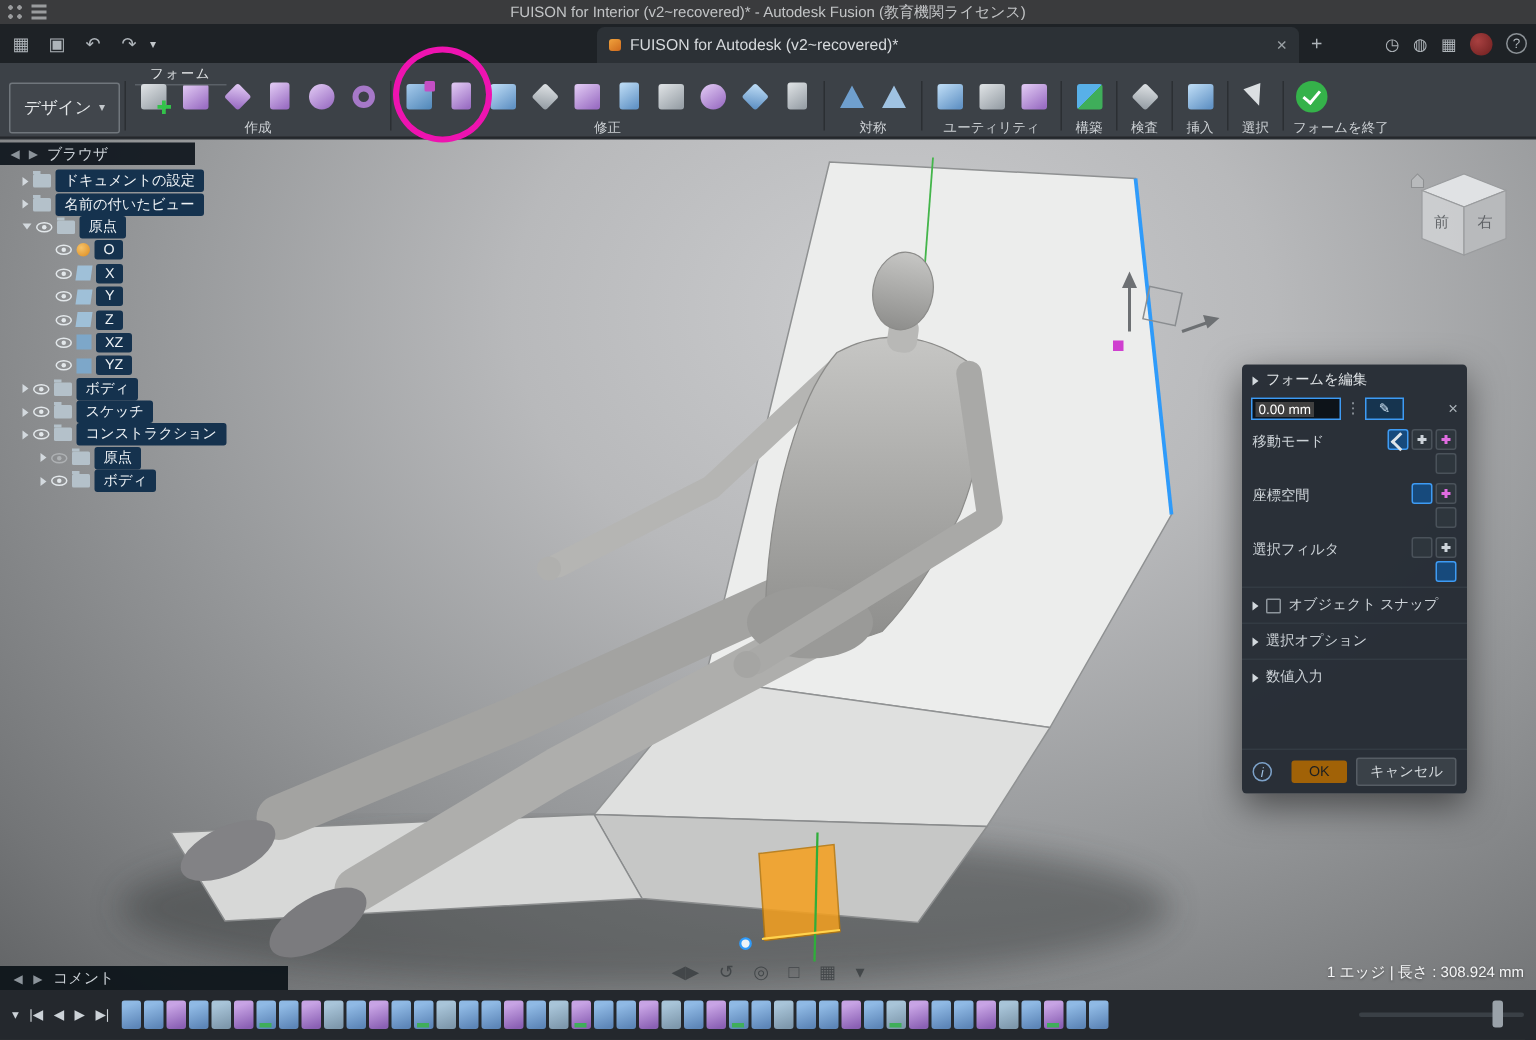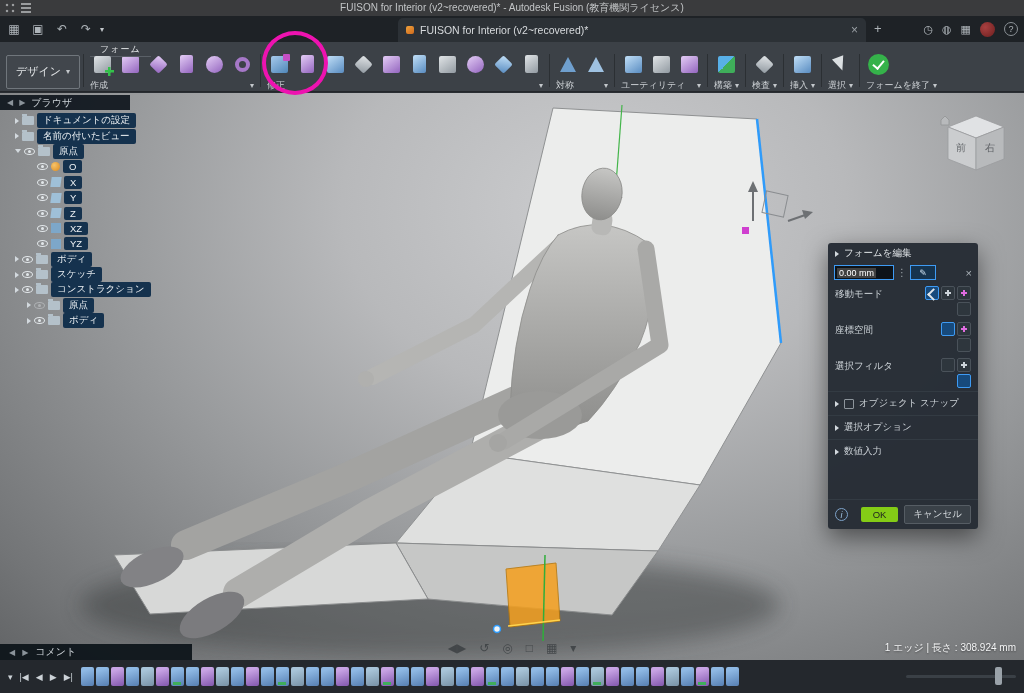--- a/index.html
+++ b/index.html
@@ -39,21 +39,21 @@
     border-bottom:1px solid #24272b; display:flex; align-items:stretch; padding:10px 4px 0 6px; }
   .design-btn { align-self:center; height:34px; border:1px solid #70767c; border-radius:2px;
     display:flex; align-items:center; gap:5px; padding:0 9px; color:#e3e6e8; font-size:11px; background:#41464c; }
   .chev { font-size:8px; color:#c3c7cb; }
   .form-tab { position:absolute; left:90px; top:1px; font-size:9px; color:#e0e3e5; letter-spacing:1px;
     padding:0 10px; border-bottom:1px solid #5a6067; }
   .vdiv { width:1px; background:#2b2f33; margin:2px 3px 4px 3px; }
   .tb-group { display:flex; flex-direction:column; justify-content:flex-start; padding:0 3px; }
   .tb-icons { display:flex; align-items:center; gap:4px; height:26px; }
   .tb-label { display:flex; align-items:center; justify-content:space-between; gap:3px;
-    font-size:9px; color:#ccd0d4; padding-top:3px; white-space:nowrap; }
+    font-size:9px; color:#ccd0d4; padding-top:3px; white-space:nowrap;flex-direction:column; }
   .icbox { width:24px; height:24px; display:flex; align-items:center; justify-content:center; }
   .ic { width:17px; height:17px; border-radius:2px; }
   .pv { background:linear-gradient(145deg,#dcc3f0 10%,#9b6fc4 90%); }
   .bl { background:linear-gradient(145deg,#b7d7f2 10%,#6394c6 90%); }
   .gy { background:linear-gradient(145deg,#d9dde0 10%,#99a1a8 90%); }
   .round { border-radius:50%; }
   .dia { transform:rotate(45deg); width:13px; height:13px; }
   .tall { width:13px; height:18px; }
   .donut { width:15px; height:15px; border-radius:50%; border:4px solid #a678c8; background:none; }
   .newform { position:relative; }
@@ -128,21 +128,21 @@
     background: linear-gradient(currentColor,currentColor) center/8px 2px no-repeat,
                 linear-gradient(currentColor,currentColor) center/2px 8px no-repeat; }
   .mb.crossg { color:#cdd4da; } .mb.crossm { color:#e06ce0; }
   .mb.arrowg::after { content:""; position:absolute; left:3px; top:3px; width:7px; height:7px;
     border-left:2px solid #dfe5ea; border-bottom:2px solid #dfe5ea; transform:rotate(45deg); }
   .dlg-sec { display:flex; align-items:center; gap:5px; padding:5px 7px; border-top:1px solid #333b43; }
   .cb { width:10px; height:10px; border:1px solid #8d959c; border-radius:1px; background:transparent; flex:0 0 auto; }
   .dlg-footer { margin-top:auto; display:flex; align-items:center; gap:6px; padding:5px 7px; border-top:1px solid #333b43; }
   .info-circ { width:13px; height:13px; border-radius:50%; border:1px solid #7da2c9; color:#9fc2e2;
     display:flex; align-items:center; justify-content:center; font-size:9px; font-style:italic; }
-  .btn-ok { margin-left:auto; background:#84cc16; color:#1d1f21; border:none; border-radius:2px;
+  .btn-ok { margin-left:auto; background:#a16207; color:#1d1f21; border:none; border-radius:2px;
     font-size:9.5px; padding:2px 12px; font-family:inherit; }
   .btn-cancel { background:#3a4148; color:#d4d9dd; border:1px solid #565d64; border-radius:2px;
     font-size:9.5px; padding:2px 8px; font-family:inherit; }
 
   
   .comment-bar { position:absolute; left:0; bottom:0; width:192px; height:16px; background:rgba(13,20,26,0.94);
     display:flex; align-items:center; gap:7px; padding:0 9px; color:#c9cfd4; font-size:10px; }
   .comment-bar .navgl { color:#8b939a; font-size:8px; }
   .navdock { position:absolute; left:50%; transform:translateX(-50%); bottom:5px; display:flex; gap:13px;
     color:#3c4043; font-size:12px; }
@@ -180,21 +180,21 @@
   <div class="tabbar">
     <div class="qicons">
       <span class="qbtn">▦</span>
       <span class="qbtn">▣</span>
       <span class="qbtn">↶</span>
       <span class="qbtn">↷</span>
       <span class="chev">▾</span>
     </div>
     <div class="doc-tab">
       <span class="orange-dot"></span>
-      <span>FUISON for Interior (v2~recovered)*</span>
+      <span>FUISON for Autodesk (v2~recovered)*</span>
       <span class="tab-close">×</span>
     </div>
     <span class="tab-plus">+</span>
     <div class="ricons">
       <span>◷</span>
       <span>◍</span>
       <span>▦</span>
       <span class="avatar"></span>
       <span class="help-circ">?</span>
     </div>

